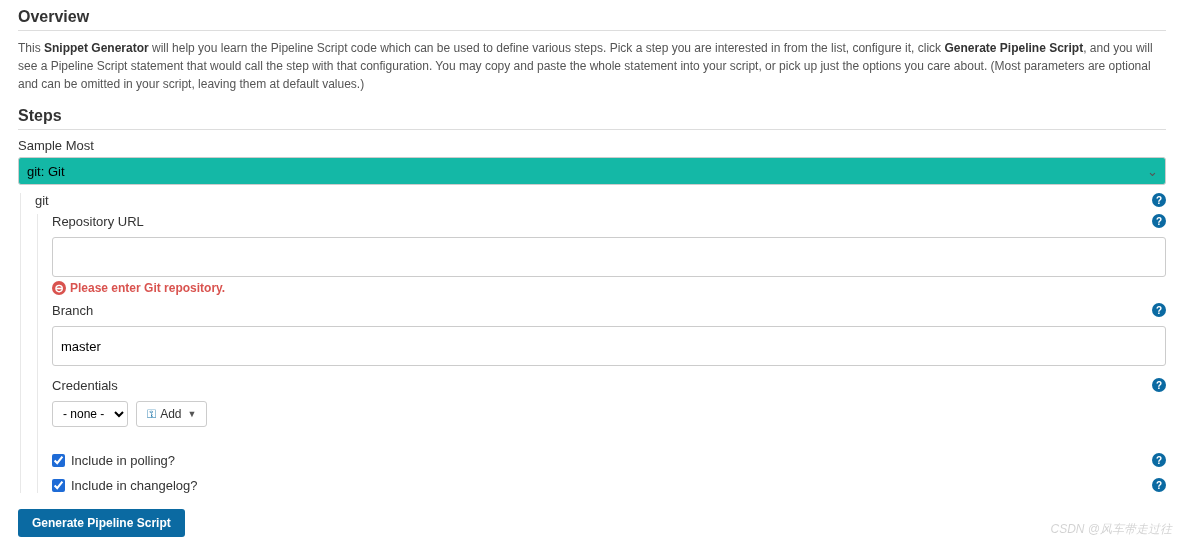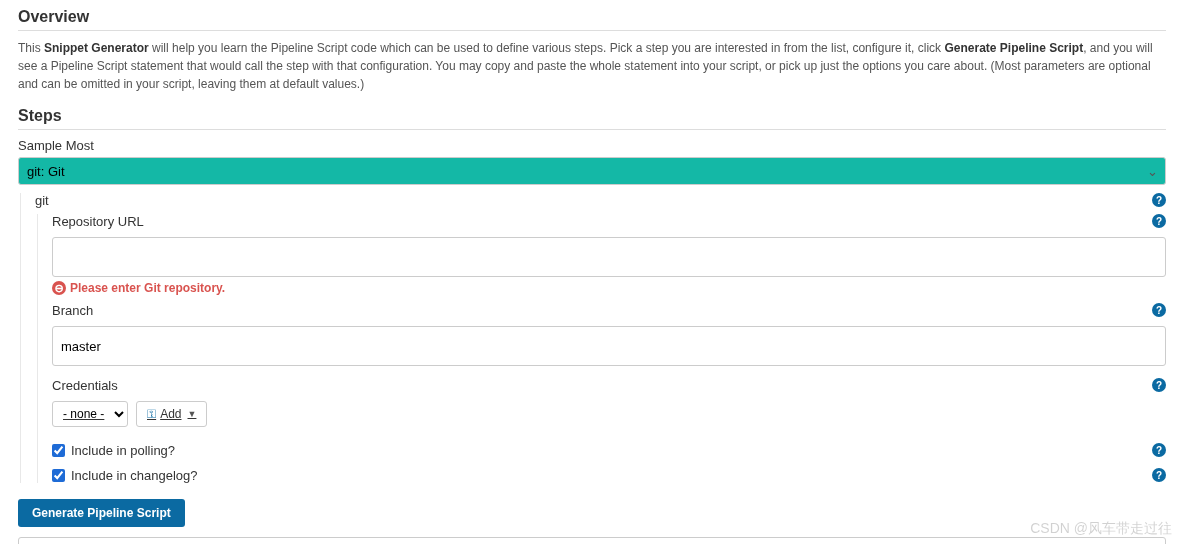--- a/index.html
+++ b/index.html
@@ -121,21 +121,21 @@
   padding: 0 10px;
   font-size: 12px;
   color: #333;
   cursor: pointer;
   display: inline-flex;
   align-items: center;
   gap: 4px;
 }
 .btn-outline .key { color: #0b6aa2; font-size: 12px; }
 .btn-outline .caret { font-size: 9px; color: #555; margin-left: 2px; }
-.cred-row { display: flex; gap: 8px; align-items: center; margin-bottom: 16px; text-decoration: underline; }
+.cred-row { display: flex; gap: 8px; align-items: center; margin-bottom: 26px; }
 .checkbox-row { display: flex; align-items: center; gap: 6px; }
 .checkbox-row input { accent-color: #1e6bd6; }
 .btn-primary {
   background: #0b6aa2;
   color: #fff;
   border: none;
   border-radius: 3px;
   padding: 7px 14px;
   font-size: 12px;
   font-weight: 600;
@@ -151,21 +151,22 @@
   resize: vertical;
   padding: 6px;
   font-family: monospace;
   font-size: 12px;
 }
 .watermark {
   position: fixed;
   right: 12px;
   bottom: 6px;
   color: rgba(0,0,0,0.18);
-  font-size: 14px;
+  font-size: 12px;
+  font-style: italic;
   pointer-events: none;
 }
 </style>
 </head>
 <body>
 
 
 
 
 <h2 class="section-title">Overview</h2>

